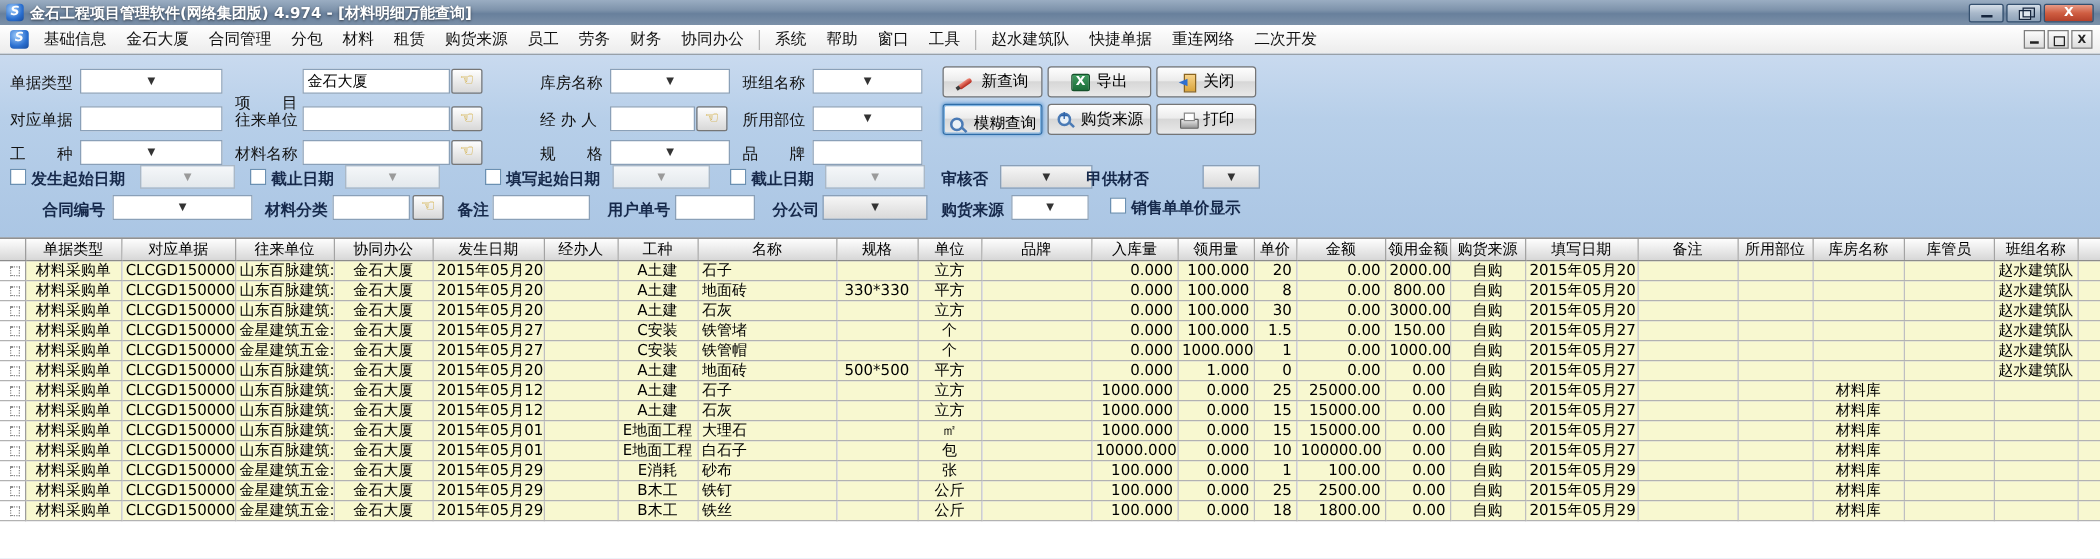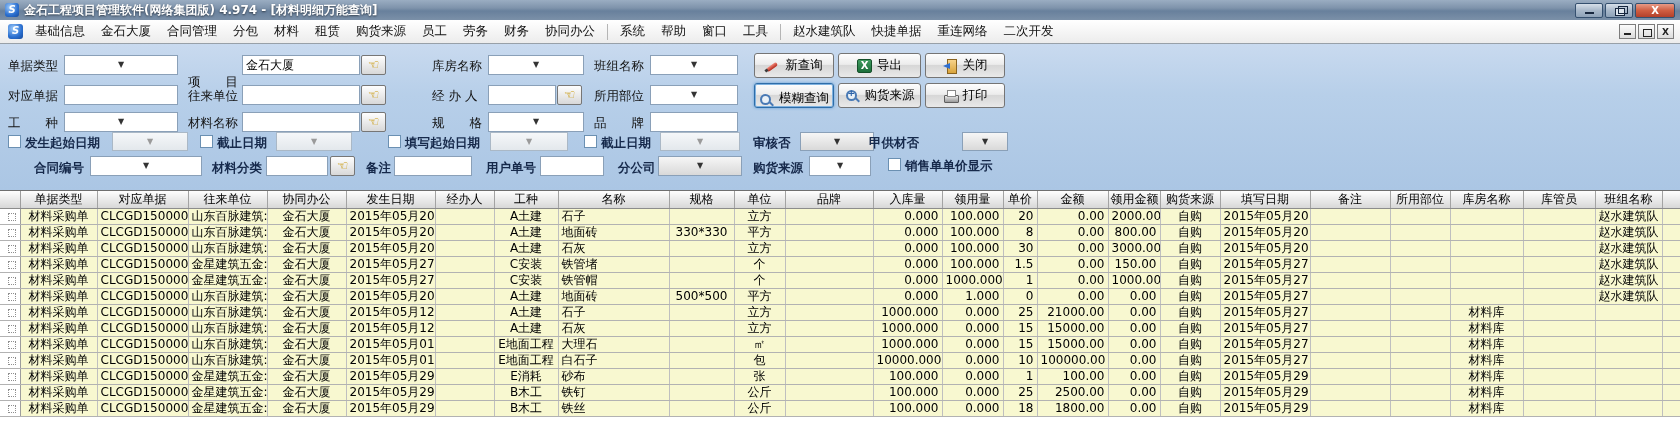--- a/index.html
+++ b/index.html
@@ -508,21 +508,21 @@
             <td class="a-c">2015年05月12日</td>
             <td class="a-c"></td>
             <td class="a-c">A土建</td>
             <td class="a-l">石子</td>
             <td class="a-c"></td>
             <td class="a-c">立方</td>
             <td class="a-c"></td>
             <td class="a-r">1000.000</td>
             <td class="a-r">0.000</td>
             <td class="a-r">25</td>
-            <td class="a-r">21000.00</td>
+            <td class="a-r">25000.00</td>
             <td class="a-r">0.00</td>
             <td class="a-c">自购</td>
             <td class="a-c">2015年05月27日</td>
             <td class="a-c"></td>
             <td class="a-c"></td>
             <td class="a-c">材料库</td>
             <td class="a-c"></td>
             <td class="a-c"></td>
             <td class="stub"></td>
           </tr>

